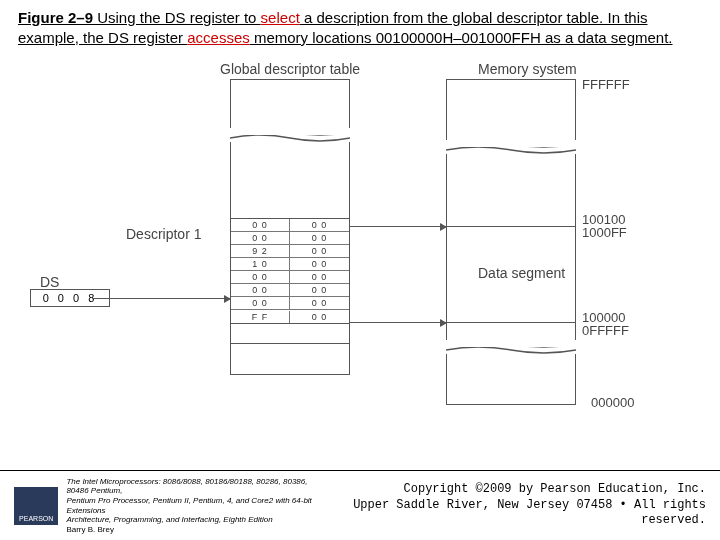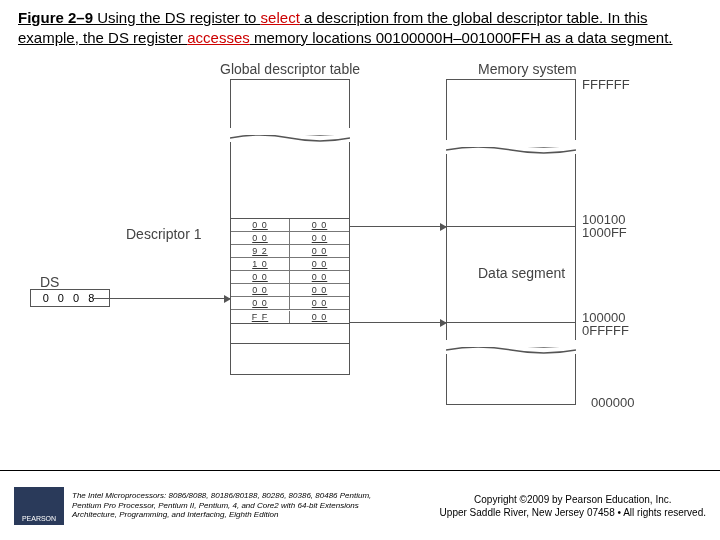--- a/index.html
+++ b/index.html
@@ -75,21 +75,20 @@
     display: flex;
   }
   .desc-rows .row:last-child { border-bottom: none; align-items: center; }
   .desc-rows .cell {
     width: 50%;
     text-align: center;
     font-size: 9px;
     line-height: 12px;
     color: #333;
     letter-spacing: 1px;
-    text-decoration: underline;
   }
   .desc-rows .cell:first-child { border-right: 1px solid #777; }
   .hline {
     position: absolute;
     height: 0;
     border-top: 1.5px solid #555;
   }
   .arrow-r::after {
     content: "";
     position: absolute;
@@ -122,24 +121,25 @@
     border: 1px solid #2a3a5a;
   }
   .foot-left {
     font-size: 8px;
     font-style: italic;
     line-height: 1.2;
     margin-left: 8px;
     max-width: 300px;
   }
   .foot-right {
-    font-size: 10px;
-    text-align: center;
+    font-size: 12px;
+    text-align: right;
     margin-left: auto;
     line-height: 1.3;
+    font-family: Liberation Mono, monospace;
   }
 </style>
 </head>
 <body>
 
 <div class="caption">
   <span class="fignum underline">Figure 2–9</span><span class="underline">  Using the DS register to </span><span class="underline redword">select</span><span class="underline"> a description from the global descriptor table. In this example, the DS register </span><span class="underline redword">accesses</span><span class="underline"> memory locations 00100000H–001000FFH as a data segment.</span>
 </div>
 
 <div class="diagram">
@@ -228,18 +228,19 @@
   <div class="label small" style="left:582px; top:344px;padding-left:9px;">000000</div>
 
 </div>
 
 <div class="footer">
   <div class="pearson-logo">PEARSON</div>
   <div class="foot-left">
     <div>The Intel Microprocessors: 8086/8088, 80186/80188, 80286, 80386, 80486 Pentium,</div>
     <div>Pentium Pro Processor, Pentium II, Pentium, 4, and Core2 with 64-bit Extensions</div>
     <div>Architecture, Programming, and Interfacing, Eighth Edition</div>
+    <div style="font-style:normal">Barry B. Brey</div>
   </div>
   <div class="foot-right">
     <div>Copyright ©2009 by Pearson Education, Inc.</div>
     <div>Upper Saddle River, New Jersey 07458 • All rights reserved.</div>
   </div>
 </div>
 
 </body></html>

